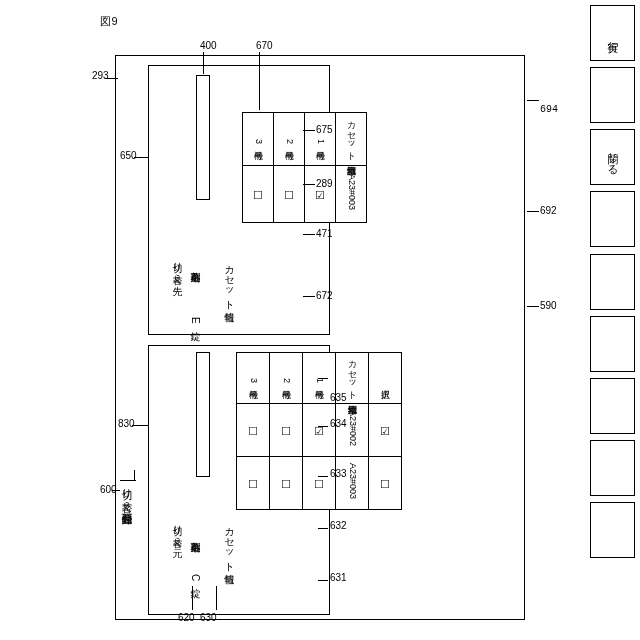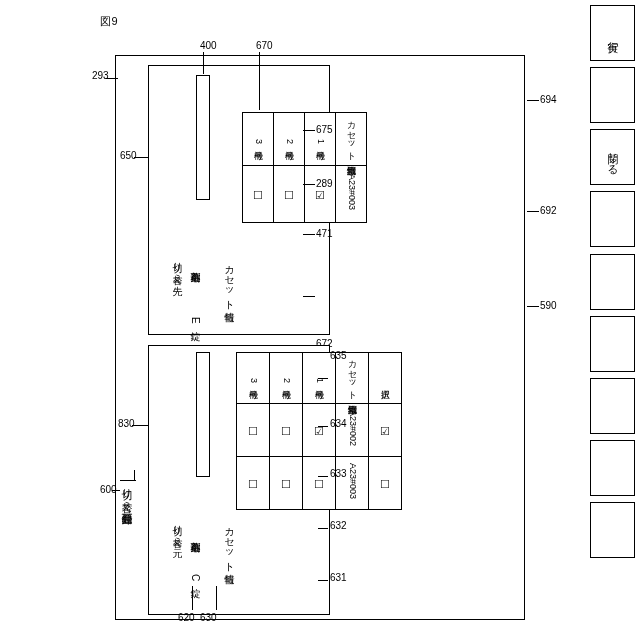--- a/index.html
+++ b/index.html
@@ -160,21 +160,21 @@
 
 <div class="num" style="left:316px;top:124px;">675</div>
 <div class="ln hln" style="left:303px;top:130px;width:12px;"></div>
 
 <div class="num" style="left:316px;top:178px;">289</div>
 <div class="ln hln" style="left:303px;top:184px;width:12px;"></div>
 
 <div class="num" style="left:316px;top:228px;">471</div>
 <div class="ln hln" style="left:303px;top:234px;width:12px;"></div>
 
-<div class="num" style="left:316px;top:290px;margin-top:48px;">672</div>
+<div class="num" style="left:316px;top:290px;">672</div>
 <div class="ln hln" style="left:303px;top:296px;width:12px;"></div>
 
 <svg class="arrow" width="34" height="22" viewBox="0 0 34 22" style="left:300px;top:320px;">
   <polygon points="17,1 33,17 25,17 25,21 9,21 9,17 1,17" fill="#ffffff" stroke="#000" stroke-width="1.2"></polygon>
 </svg>
 
 <div class="panel panel-bottom"></div>
 <div class="num" style="left:118px;top:418px;">830</div>
 <div class="ln hln" style="left:132px;top:425px;width:16px;"></div>
 
@@ -217,21 +217,21 @@
   <tr>
     <td class="hatch" style="width:32px;height:52px;"><span class="chk">☐</span></td>
     <td class="hatch" style="width:32px;height:52px;"><span class="chk">☐</span></td>
     <td class="hatch" style="width:32px;height:52px;"><span class="chk">☐</span></td>
     <td class="hatch" style="width:32px;height:52px;"><span class="vert">A23#003</span></td>
     <td class="hatch" style="width:32px;height:52px;"><span class="chk">☐</span></td>
   </tr>
 </tbody>
   </table>
 
-<div class="num" style="left:330px;top:350px;">635</div>
+<div class="num" style="left:330px;top:392px;">635</div>
 <div class="ln hln" style="left:318px;top:378px;width:10px;"></div>
 
 <div class="num" style="left:330px;top:418px;">634</div>
 <div class="ln hln" style="left:318px;top:426px;width:10px;"></div>
 
 <div class="num" style="left:330px;top:468px;">633</div>
 <div class="ln hln" style="left:318px;top:476px;width:10px;"></div>
 
 <div class="num" style="left:330px;top:520px;">632</div>
 <div class="ln hln" style="left:318px;top:528px;width:10px;"></div>
@@ -262,20 +262,20 @@
       <span class="vert"></span>
     </div>
   <div class="btn">
       <span class="vert"></span>
     </div>
   <div class="btn">
       <span class="vert"></span>
     </div>
 </div>
 
-<div class="num" style="left:540px;top:94px;">694</div>
+<div class="num" style="left:540px;top:104px;font-family:Liberation Mono, monospace;">694</div>
 <div class="ln hln" style="left:527px;top:100px;width:12px;"></div>
 
 <div class="num" style="left:540px;top:205px;">692</div>
 <div class="ln hln" style="left:527px;top:211px;width:12px;"></div>
 
 <div class="num" style="left:540px;top:300px;">590</div>
 <div class="ln hln" style="left:527px;top:306px;width:12px;"></div>
 
 </body></html>

